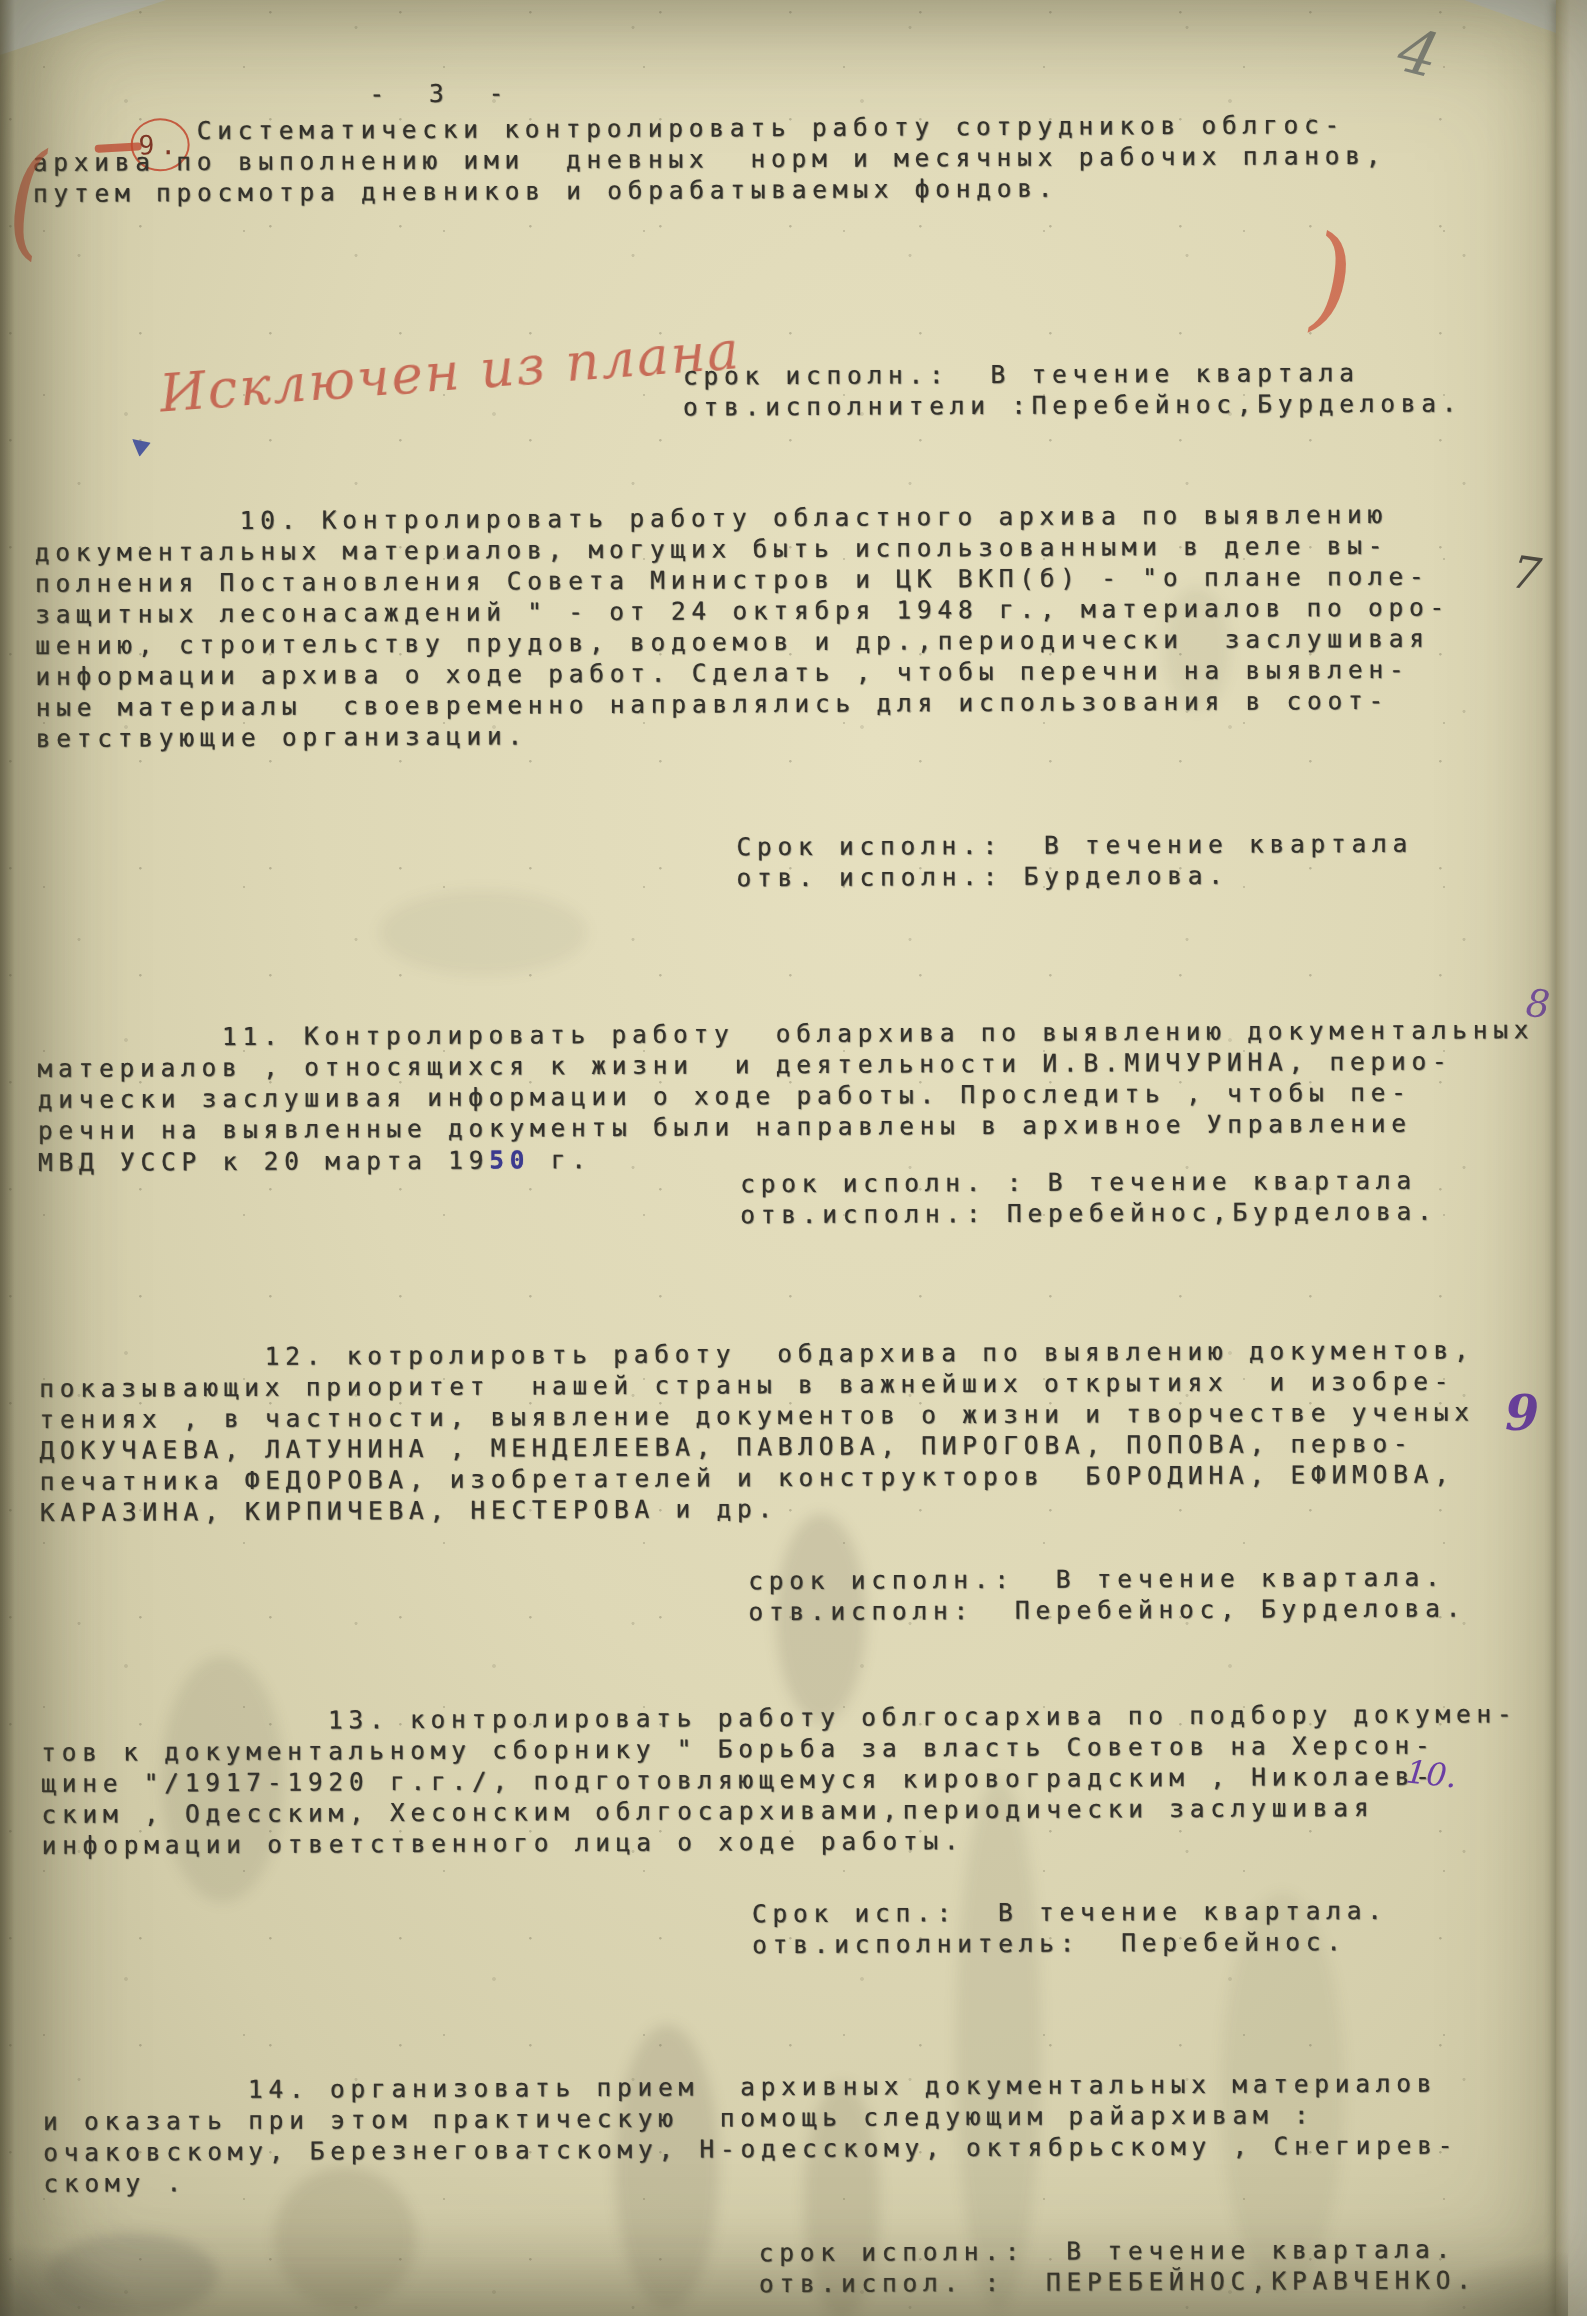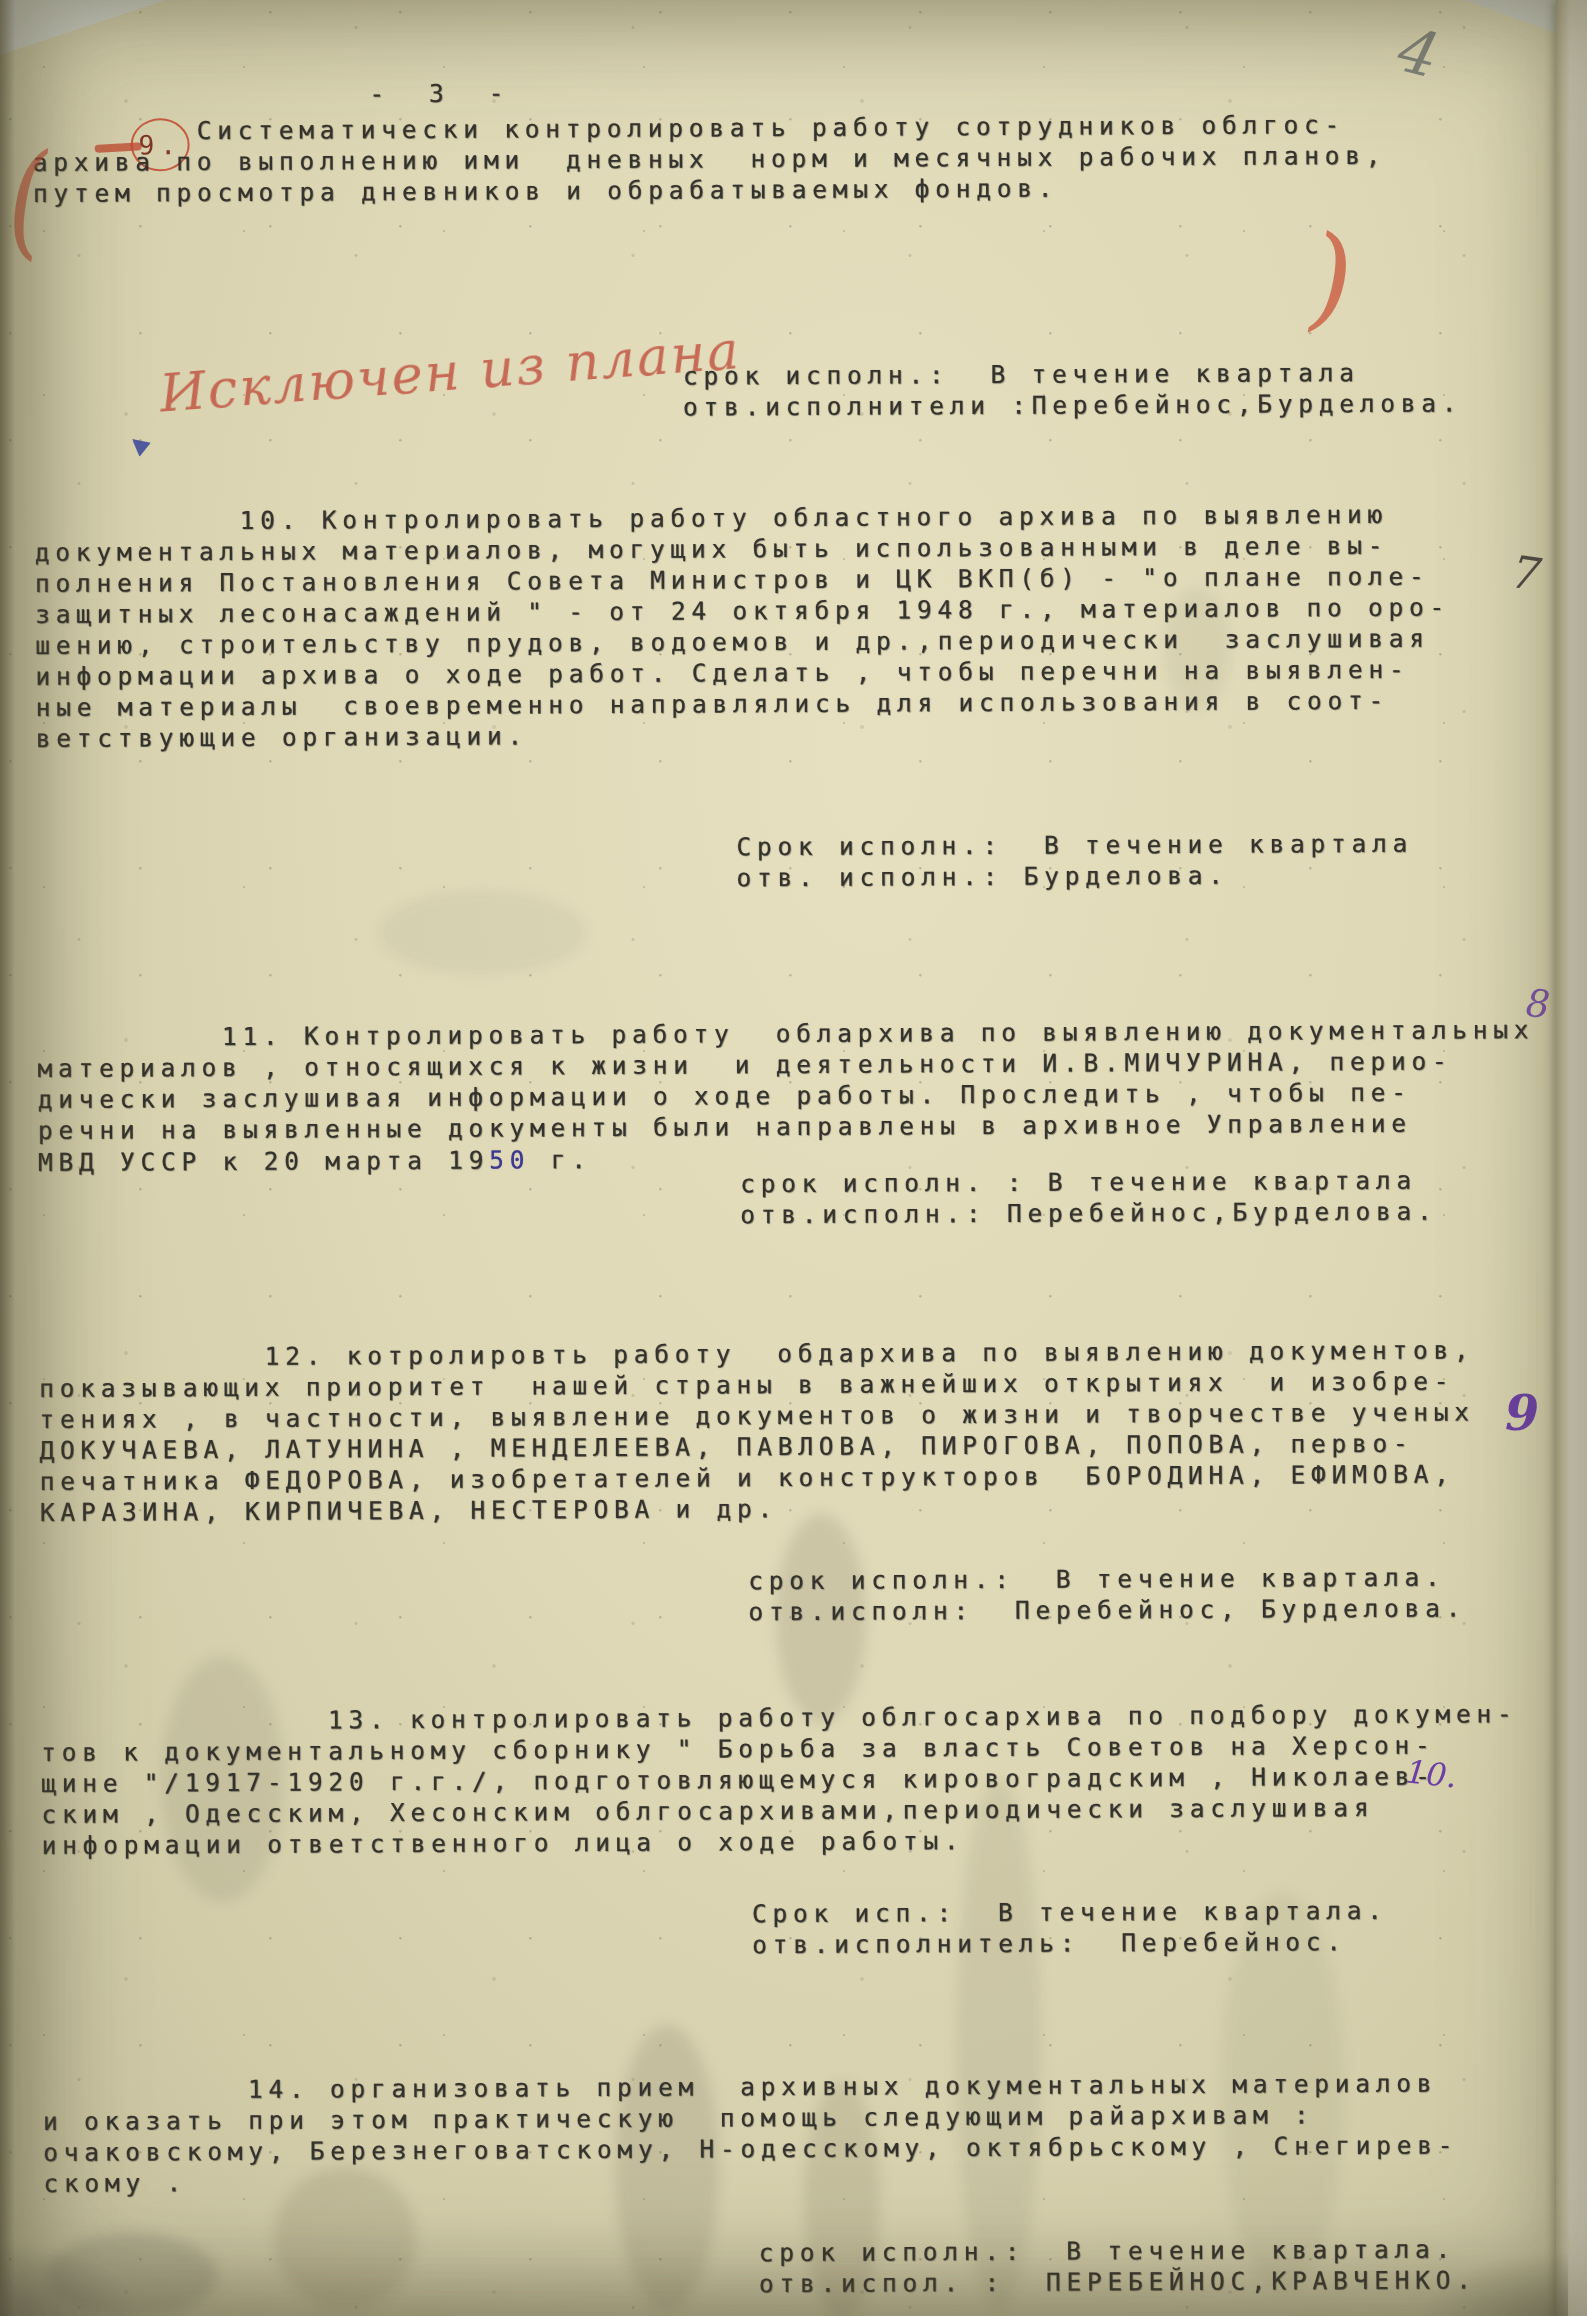--- a/index.html
+++ b/index.html
@@ -29,21 +29,21 @@
   .typed{
     position:absolute;white-space:pre;
     font-family:"DejaVu Sans Mono", monospace;
     font-size:24.6px;line-height:31px;letter-spacing:5.7px;
     color:#34322c;
     text-shadow:0.7px 0.7px 0.9px rgba(48,46,40,.55), -0.4px 0 0.7px rgba(48,46,40,.30);
   }
   .hand{position:absolute;font-family:"DejaVu Serif", serif;font-style:italic;}
   .smudge{position:absolute;border-radius:50%;filter:blur(6.6px);pointer-events:none;}
   .corner{position:absolute;width:0;height:0;pointer-events:none;}
-  .inkblue{color:#3b3a8e;font-weight:normal;text-shadow:0 0 0.9px rgba(59,58,142,.8);}
+  .inkblue{color:#3b3a8e;font-weight:bold;text-shadow:0 0 0.9px rgba(59,58,142,.8);}
 </style>
 </head>
 <body>
 
 <div id="page">
 
   <div class="speckles"></div>
 
   <div class="corner" style="left:0;top:0;border-top:55px solid #d4d6cd;border-right:166px solid transparent;"></div>
   <div class="corner" style="right:0;top:0;border-top:44px solid #d0d2c9;border-left:123px solid transparent;"></div>

